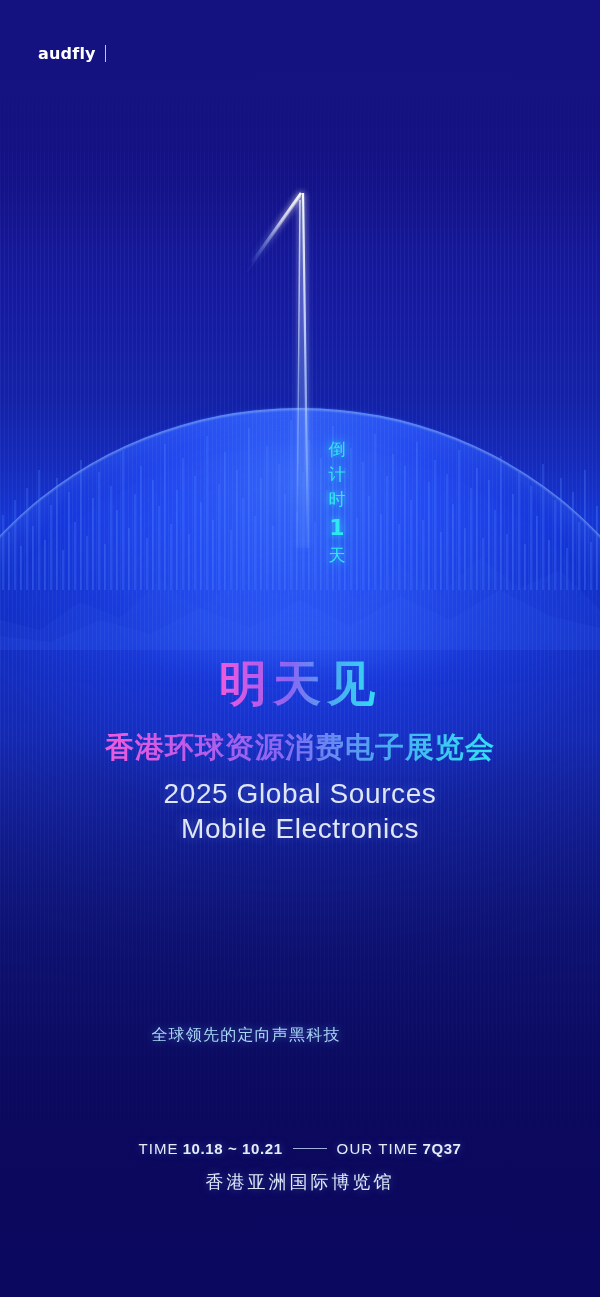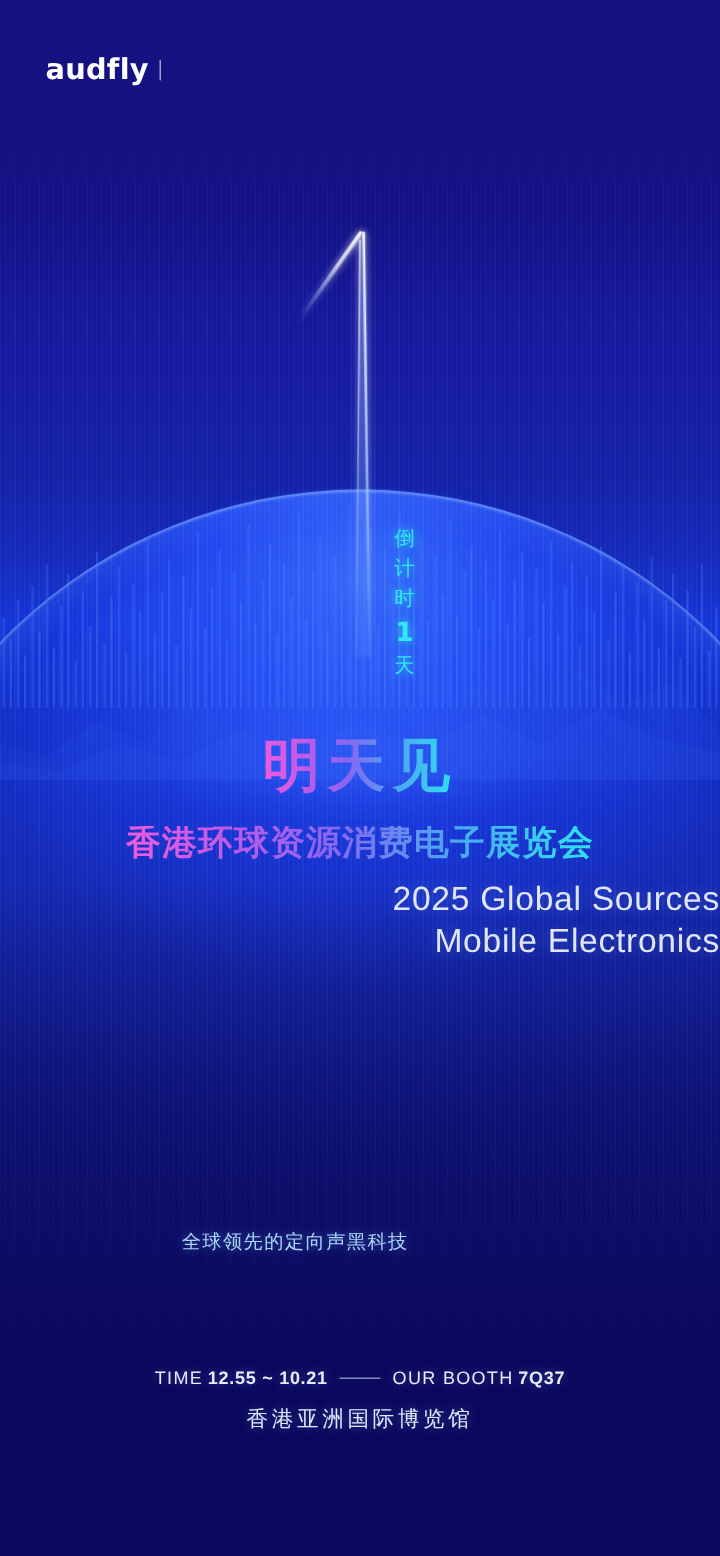--- a/index.html
+++ b/index.html
@@ -79,21 +79,21 @@
   .spectrum{position:absolute;left:0;width:100%;}
   .spectrum svg{display:block;width:100%;height:100%;}
 
   
   .logo{
     position:absolute;left:38px;top:44px;
     display:flex;align-items:center;gap:9px;
     color:#fff;
   }
   .logo .audfly{
-    font-size:24px;letter-spacing:.2px;font-weight:600;
+    font-size:16px;letter-spacing:.2px;font-weight:600;
     font-family:"DejaVu Sans",sans-serif;
   }
   .logo .bar{
     width:1px;height:17px;background:rgba(255,255,255,.75);
     display:inline-block;
   }
   .logo .gsrc{
     font-size:22px;font-weight:600;letter-spacing:.1px;
     display:flex;align-items:center;
     font-family:"DejaVu Sans",sans-serif;
@@ -114,21 +114,21 @@
     width:30px;
     display:flex;flex-direction:column;align-items:center;
     color:#2fe8f0;
     text-shadow:0 0 8px rgba(47,232,240,.75),0 0 18px rgba(47,232,240,.45);
   }
   .countdown .cd-ch{font-size:17px;line-height:25px;font-family:"DejaVu Sans",sans-serif;}
   .countdown .cd-num{font-size:22px;line-height:28px;font-weight:bold;margin:2px 0 1px;font-family:"DejaVu Sans",sans-serif;}
 
   
   .headline{
-    position:absolute;left:0;top:614px;width:600px;text-align:center;
+    position:absolute;left:0;top:659px;width:600px;text-align:center;
   }
   .grad-text{
     background-image:linear-gradient(90deg,#ef5bdd 0%,#c05ae8 22%,#8a66f2 44%,#4ba8f0 70%,#2fe2f2 100%);
     -webkit-background-clip:text;background-clip:text;
     color:transparent;-webkit-text-fill-color:transparent;
     display:inline-block;
   }
   .mingtianjian{
     font-size:48px;font-weight:bold;letter-spacing:6px;
     line-height:1;
@@ -138,21 +138,20 @@
     margin-top:26px;
     font-size:29px;font-weight:bold;letter-spacing:1px;line-height:1;
     font-family:"DejaVu Sans",sans-serif;
   }
   .en-title{
     margin-top:14px;
     color:#dfe6f7;
     font-size:28px;line-height:35px;font-weight:300;letter-spacing:.6px;
     font-family:"Liberation Sans",sans-serif;
     text-shadow:0 0 12px rgba(150,190,255,.30);
-    text-align:right;
   }
 
   
   .tagline{
     position:absolute;left:0;top:1022px;width:492px;text-align:center;
     color:#a9d6f7;
     font-size:16px;line-height:26px;letter-spacing:1.2px;
     font-family:"DejaVu Sans",sans-serif;
     text-shadow:0 0 10px rgba(120,190,255,.45);
   }
@@ -423,21 +422,21 @@
         <line x1="124" y1="15" x2="124" y2="19"></line>
         <line x1="128" y1="16" x2="128" y2="18"></line>
         <line x1="132" y1="17" x2="132" y2="17"></line>
       </g>
     </svg>
   </div>
 
   <div class="footer">
     <div class="footer-row">
       <span class="lbl">TIME</span>
-      <span class="val">12.55 ~ 10.21</span>
+      <span class="val">10.18 ~ 10.21</span>
       <span class="dash"></span>
-      <span class="lbl">OUR BOOTH</span>
+      <span class="lbl">OUR TIME</span>
       <span class="val">7Q37</span>
     </div>
     <div class="venue">香港亚洲国际博览馆</div>
   </div>
 
 </div>
 
 </body></html>

